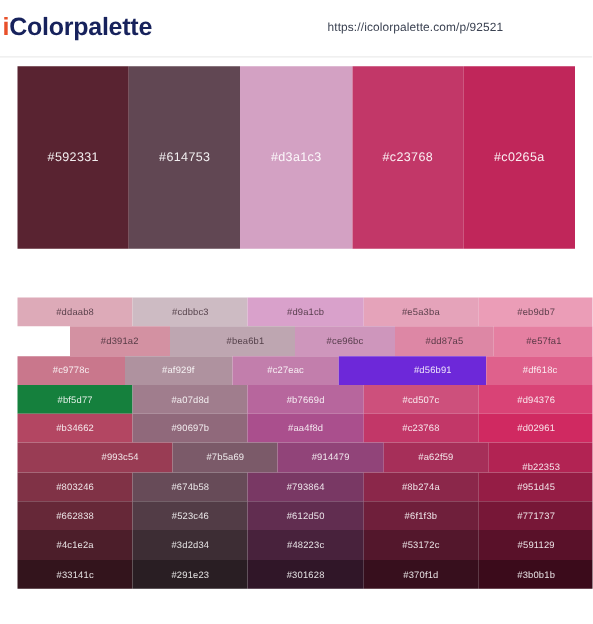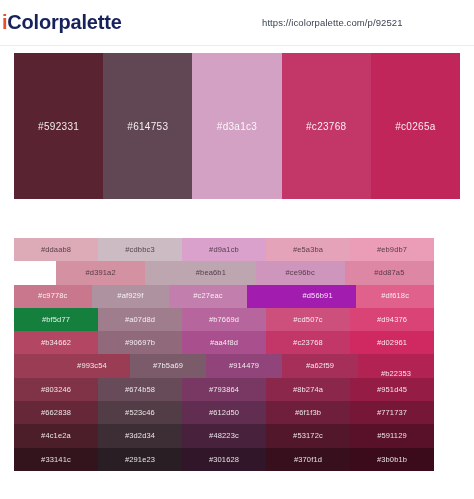--- a/index.html
+++ b/index.html
@@ -82,21 +82,21 @@
   }
   .palette-swatch.light-text .swatch-hex {
     color: rgba(255,255,255,0.92);
   }
 
   
   #shade-grid {
     position: absolute;
     left: 14px;
     top: 238px;
-    width: 420px;
+    width: 461px;
     height: 233px;
     display: flex;
     flex-direction: column;
   }
   .shade-row {
     flex: 1 1 0;
     display: flex;
   }
   .shade-cell {
     flex: 1 1 0;
@@ -168,32 +168,35 @@
         </div>
         <div class="shade-cell on-light" style="background: rgb(190, 166, 177); padding-left: 21px;">
           <span class="cell-hex">#bea6b1</span>
         </div>
         <div class="shade-cell on-light" style="background: rgb(206, 150, 188);">
           <span class="cell-hex">#ce96bc</span>
         </div>
         <div class="shade-cell on-light" style="background: rgb(221, 135, 165);">
           <span class="cell-hex">#dd87a5</span>
         </div>
+        <div class="shade-cell on-light" style="background: rgb(229, 127, 161);">
+          <span class="cell-hex">#e57fa1</span>
+        </div>
       </div>
       <div class="shade-row">
         <div class="shade-cell on-dark" style="background: rgb(201, 119, 140);">
           <span class="cell-hex">#c9778c</span>
         </div>
         <div class="shade-cell on-dark" style="background: rgb(175, 146, 159);">
           <span class="cell-hex">#af929f</span>
         </div>
         <div class="shade-cell on-dark" style="background: rgb(194, 126, 172);">
           <span class="cell-hex">#c27eac</span>
         </div>
-        <div class="shade-cell on-dark" style="background: #a21caf; padding-left: 32px;">
+        <div class="shade-cell on-dark" style="background: #6d28d9; padding-left: 32px;">
           <span class="cell-hex">#d56b91</span>
         </div>
         <div class="shade-cell on-dark" style="background: rgb(223, 97, 140);">
           <span class="cell-hex">#df618c</span>
         </div>
       </div>
       <div class="shade-row">
         <div class="shade-cell on-dark" style="background: #15803d;">
           <span class="cell-hex">#bf5d77</span>
         </div>

